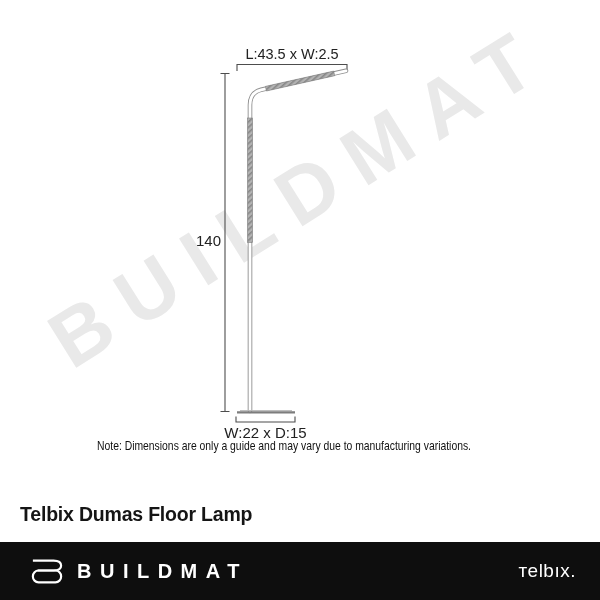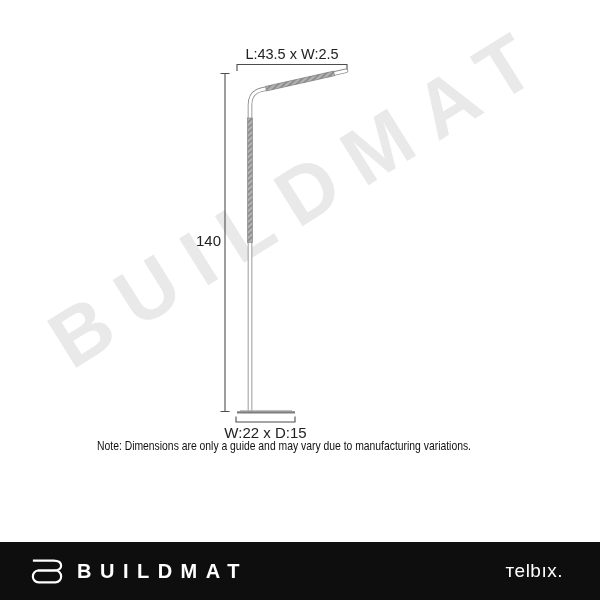--- a/index.html
+++ b/index.html
@@ -66,21 +66,21 @@
   .footer .brand-text{
     margin-left:13px;
     color:#ffffff;
     font-size:20px;
     font-weight:700;
     letter-spacing:8.5px;
     white-space:nowrap;
   }
   .footer .supplier-logo{
     margin-left:auto;
-    margin-right:37px;
+    margin-right:24px;
     color:#ffffff;
     font-size:19px;
     font-weight:500;
     letter-spacing:0.5px;
     white-space:nowrap;
   }
 </style>
 </head>
 <body>
 
@@ -120,20 +120,21 @@
     </g>
 
     <g>
       <path d="M236 416.5 V422 H295 V416.5" fill="none" stroke="#4d4d4d" stroke-width="1.1"></path>
       <text class="dim-text" x="265.5" y="437.5" text-anchor="middle" style="font-size:15px">W:22 x D:15</text>
     </g>
 
     <text class="note-text" x="284" y="450" text-anchor="middle" textLength="374" lengthAdjust="spacingAndGlyphs">Note: Dimensions are only a guide and may vary due to manufacturing variations.</text>
   </svg>
 
+  <div class="product-title">Telbix Dumas Floor Lamp</div>
 
   <div class="footer">
     <svg class="logo-icon" viewBox="0 0 36 34">
       <path d="M3 6 H25 Q33 6 33 11.5 Q33 16.5 25 16.5 H8" fill="none" stroke="#ffffff" stroke-width="2.3" stroke-linejoin="round"></path>
       <rect x="3" y="16.5" width="30" height="12.5" rx="6" fill="none" stroke="#ffffff" stroke-width="2.3"></rect>
     </svg>
     <div class="brand-text">BUILDMAT</div>
     <div class="supplier-logo">тelbıx.</div>
   </div>
 

